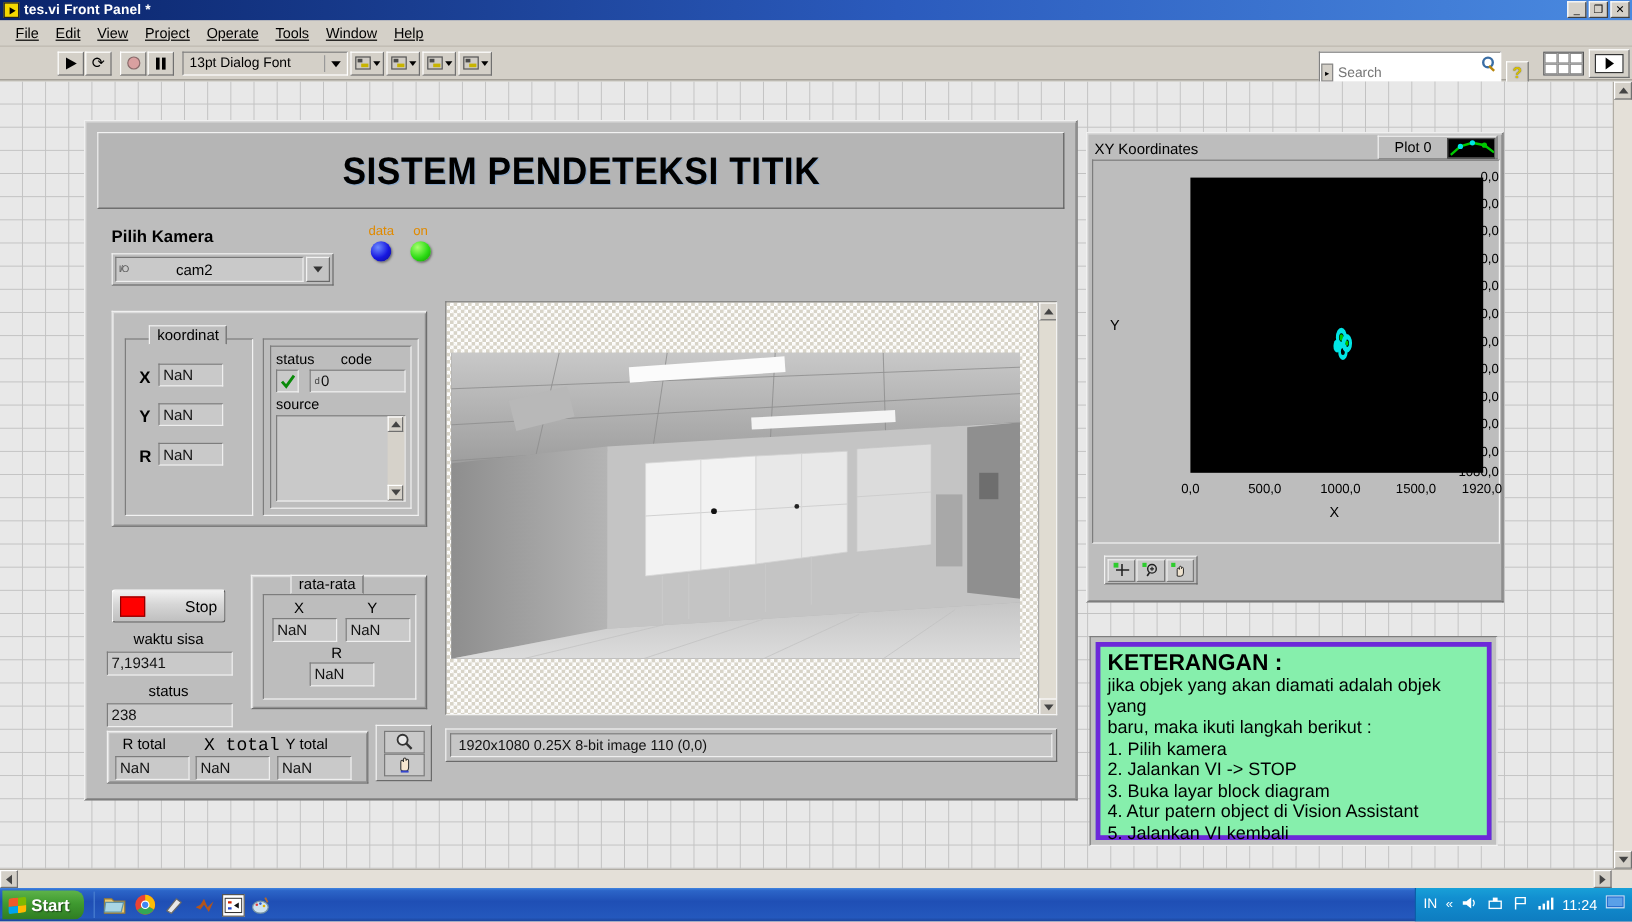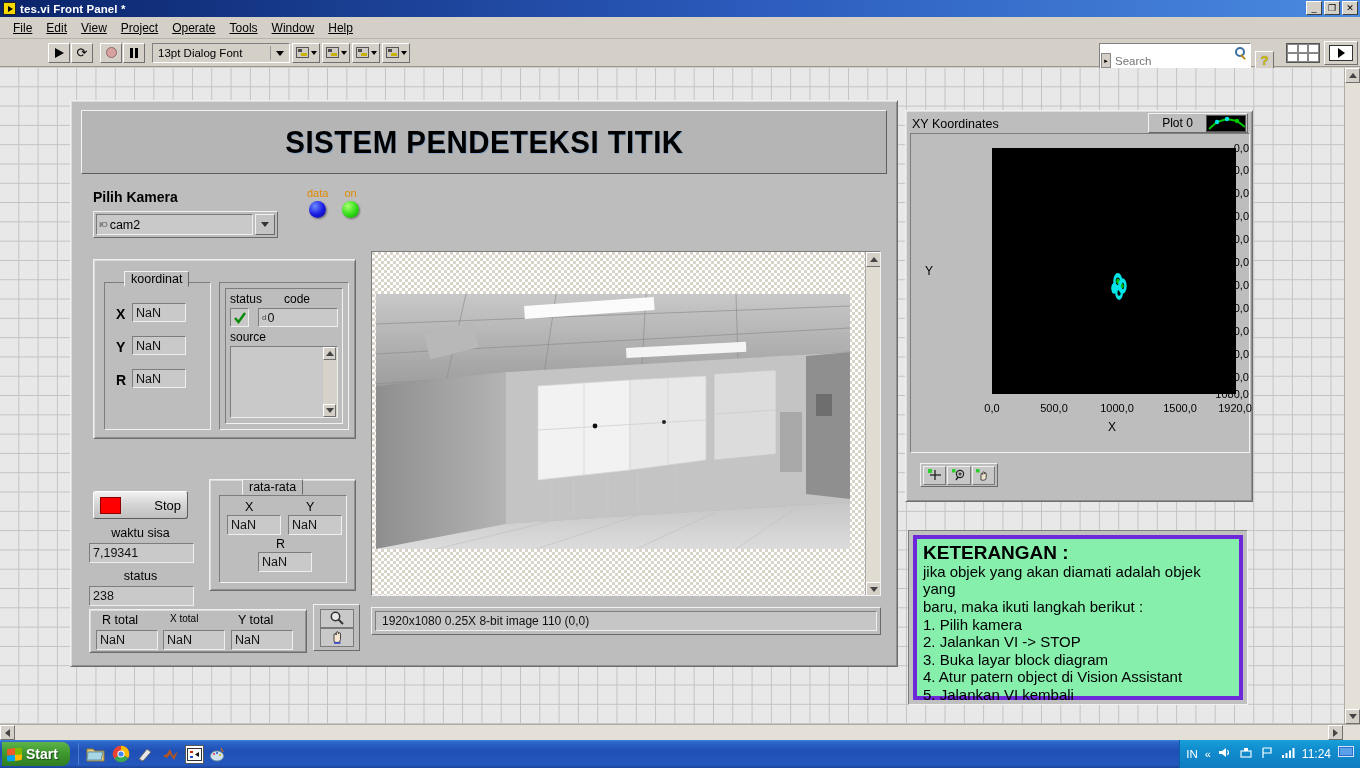--- a/index.html
+++ b/index.html
@@ -147,21 +147,21 @@
 
   .lbl-bold{font-weight:bold;font-size:14px;color:#000;}
   .camera-label{position:absolute;left:22px;top:88px;}
   .camera-combo{
     position:absolute;left:22px;top:110px;width:185px;height:27px;
     background:#bdbdbd;border:1px solid;border-color:#f2f2f2 #6a6a6a #6a6a6a #f2f2f2;
     display:flex;align-items:center;padding:2px;
   }
   .cc-field{
     flex:1;height:21px;background:#c9c9c9;border:1px solid;border-color:#787878 #efefef #efefef #787878;
-    display:flex;align-items:center;padding-left:2px;font-size:12.5px;
+    display:flex;align-items:center;padding-left:2px;font-size:12.5px;gap:37px;
   }
   .cc-glyph{font-size:8px;color:#555;margin-right:3px;line-height:1;letter-spacing:-1px;}
   .cc-btn{width:20px;height:21px;margin-left:2px;background:#c3c3c3;
     border:1px solid;border-color:#f2f2f2 #6a6a6a #6a6a6a #f2f2f2;
     display:flex;align-items:center;justify-content:center;}
   .cc-btn i{width:0;height:0;border-left:4px solid transparent;border-right:4px solid transparent;border-top:5px solid #333;}
 
   .led-wrap{position:absolute;display:flex;flex-direction:column;align-items:center;}
   .led-lbl{font-size:11px;color:#e08a00;margin-bottom:2px;}
   .led{width:17px;height:17px;border-radius:50%;}
@@ -463,21 +463,21 @@
         <div class="field" style="position:absolute;left:17px;top:35px;width:54px;height:20px;">NaN</div>
         <div style="position:absolute;left:96px;top:20px;font-size:12.5px;">Y</div>
         <div class="field" style="position:absolute;left:78px;top:35px;width:54px;height:20px;">NaN</div>
         <div style="position:absolute;left:66px;top:57px;font-size:12.5px;">R</div>
         <div class="field" style="position:absolute;left:48px;top:72px;width:54px;height:20px;">NaN</div>
       </div>
 
       <div class="cluster raised" style="left:18px;top:508px;width:218px;height:44px;">
         <div style="position:absolute;left:12px;top:3px;font-size:12.5px;">R total</div>
         <div class="field" style="position:absolute;left:6px;top:20px;width:62px;height:20px;">NaN</div>
-        <div style="position:absolute;left:80px;top:3px;font-size:10px;">X total</div>
+        <div style="position:absolute;left:80px;top:3px;font-size:15px;font-family:Liberation Mono, monospace;">X total</div>
         <div class="field" style="position:absolute;left:73px;top:20px;width:62px;height:20px;">NaN</div>
         <div style="position:absolute;left:148px;top:3px;font-size:12.5px;">Y total</div>
         <div class="field" style="position:absolute;left:141px;top:20px;width:62px;height:20px;">NaN</div>
       </div>
 
       <div class="tool-pair">
         <div class="tool-cell">
           <svg width="16" height="16" viewBox="0 0 16 16">
               <circle cx="6.5" cy="6.5" r="4.2" stroke="#333" stroke-width="1.5" fill="#e8e8e8"></circle>
               <line x1="9.6" y1="9.6" x2="14" y2="14" stroke="#333" stroke-width="2"></line>

